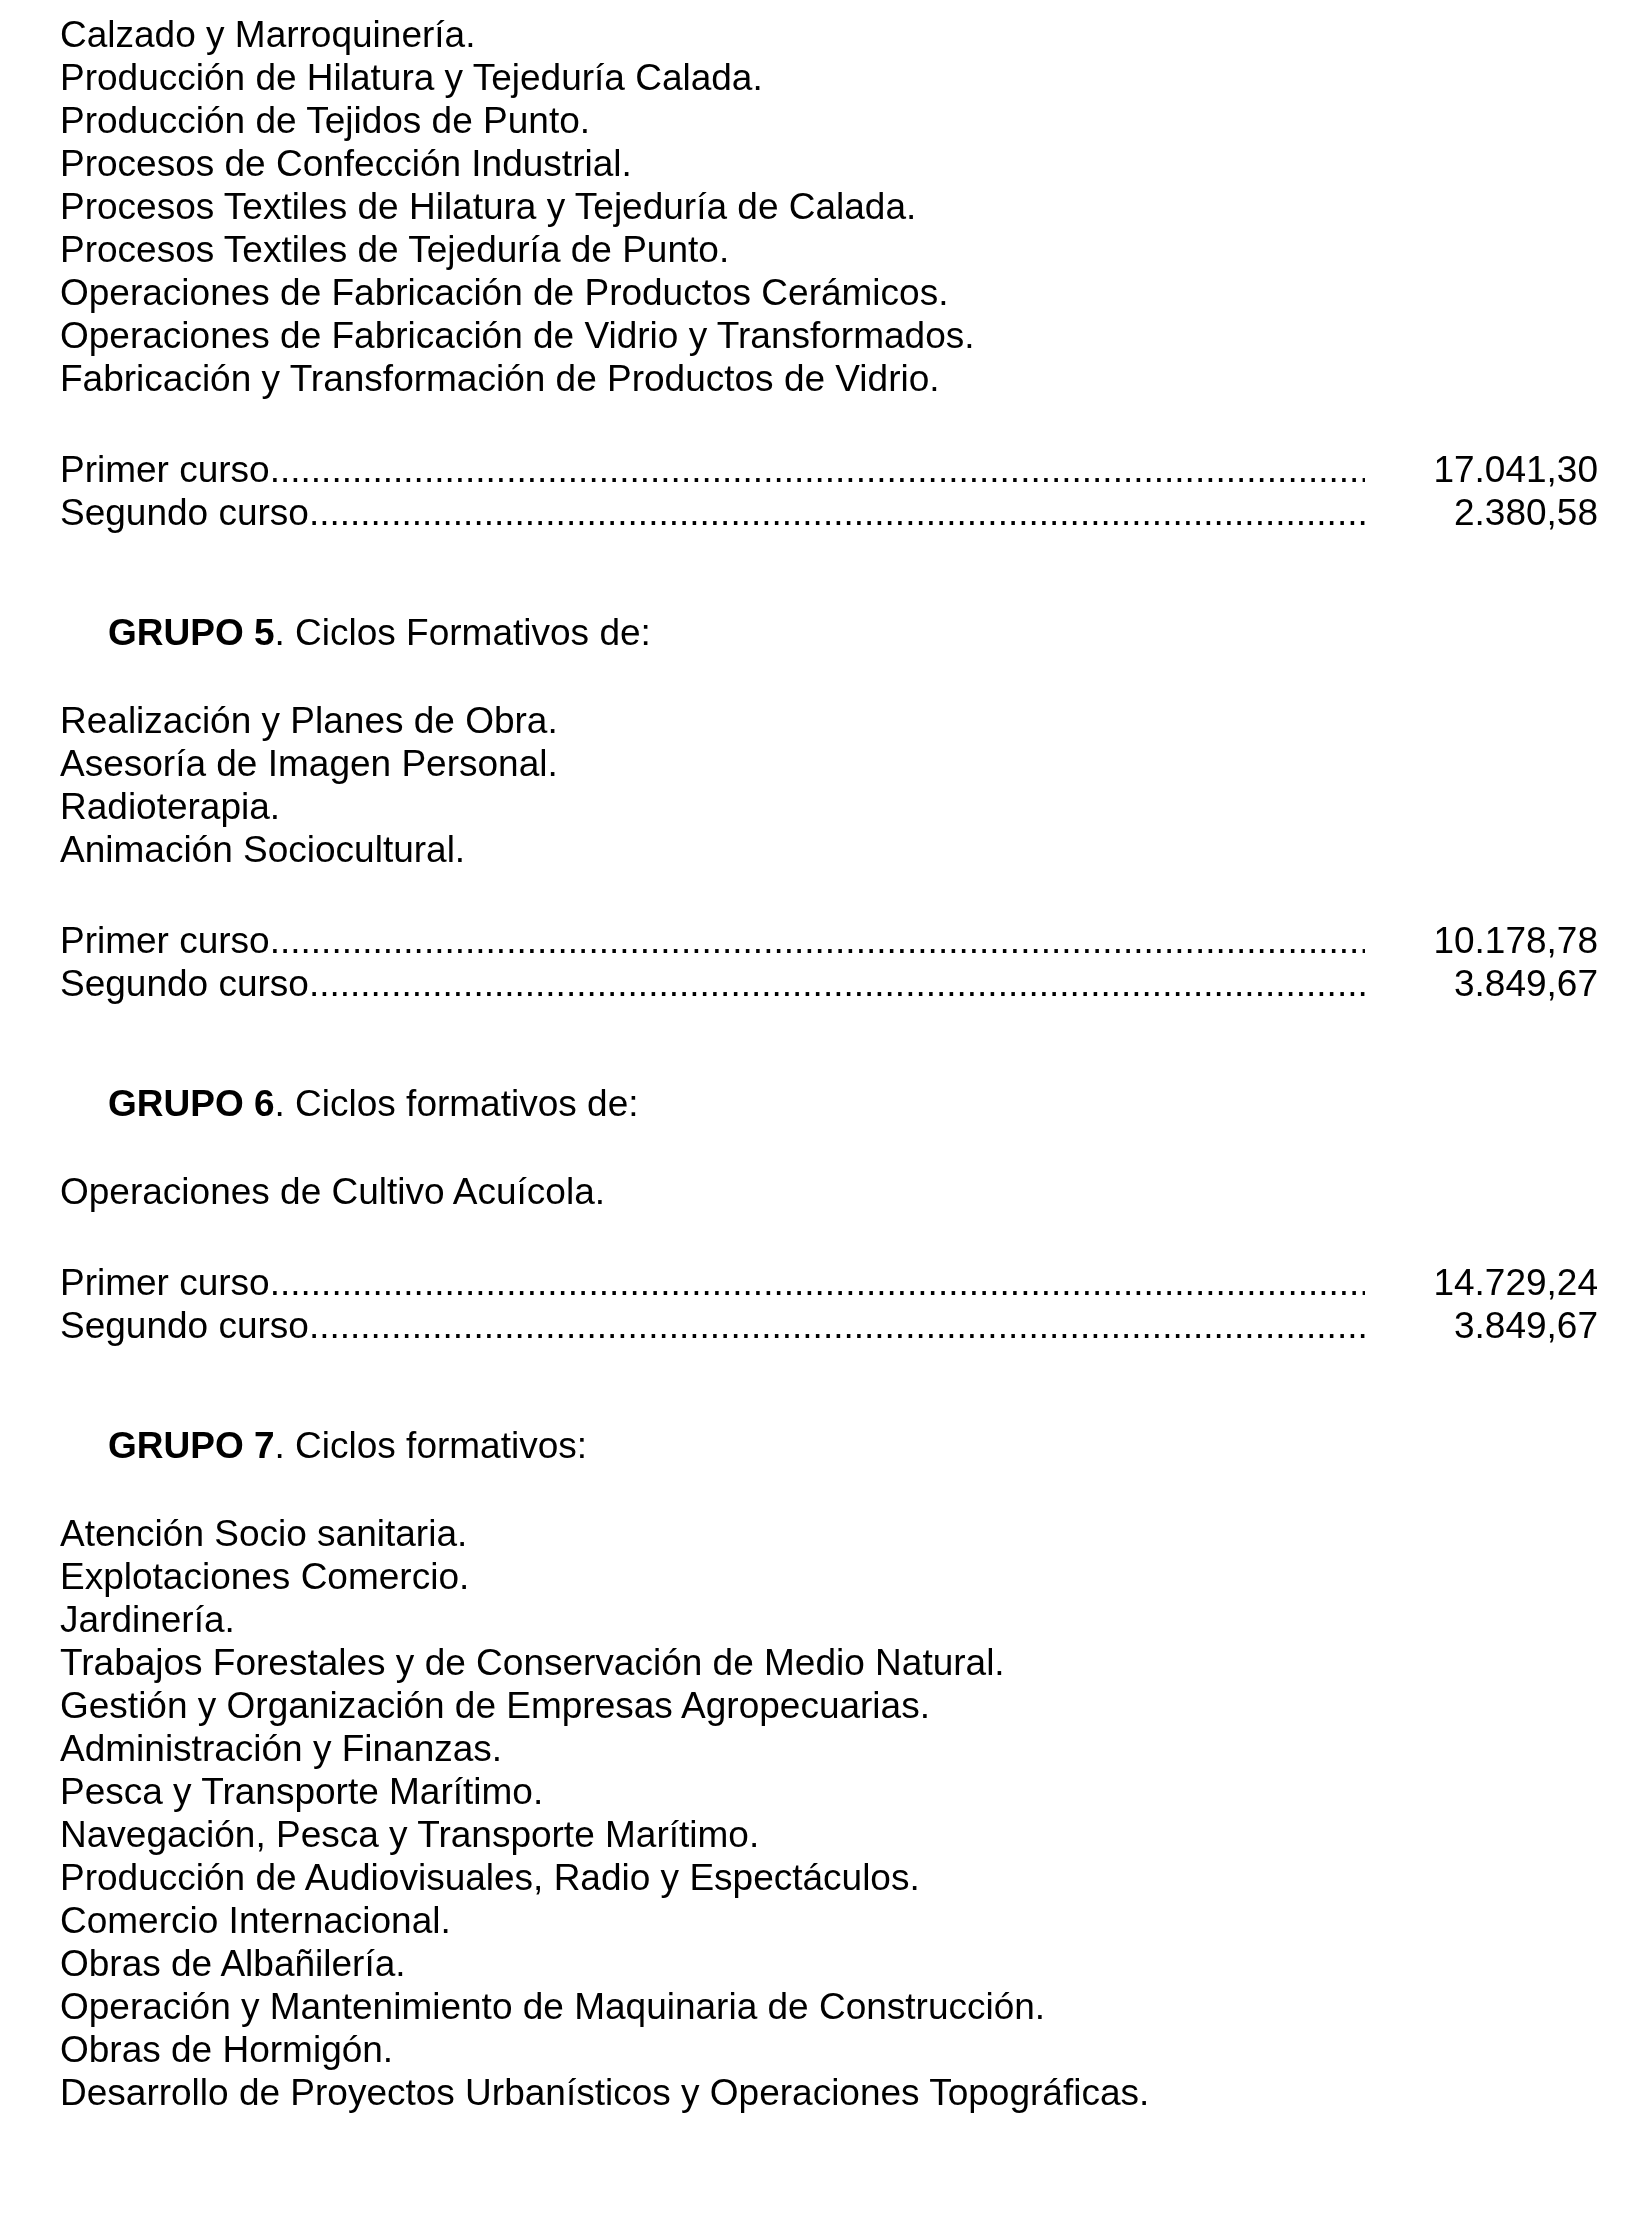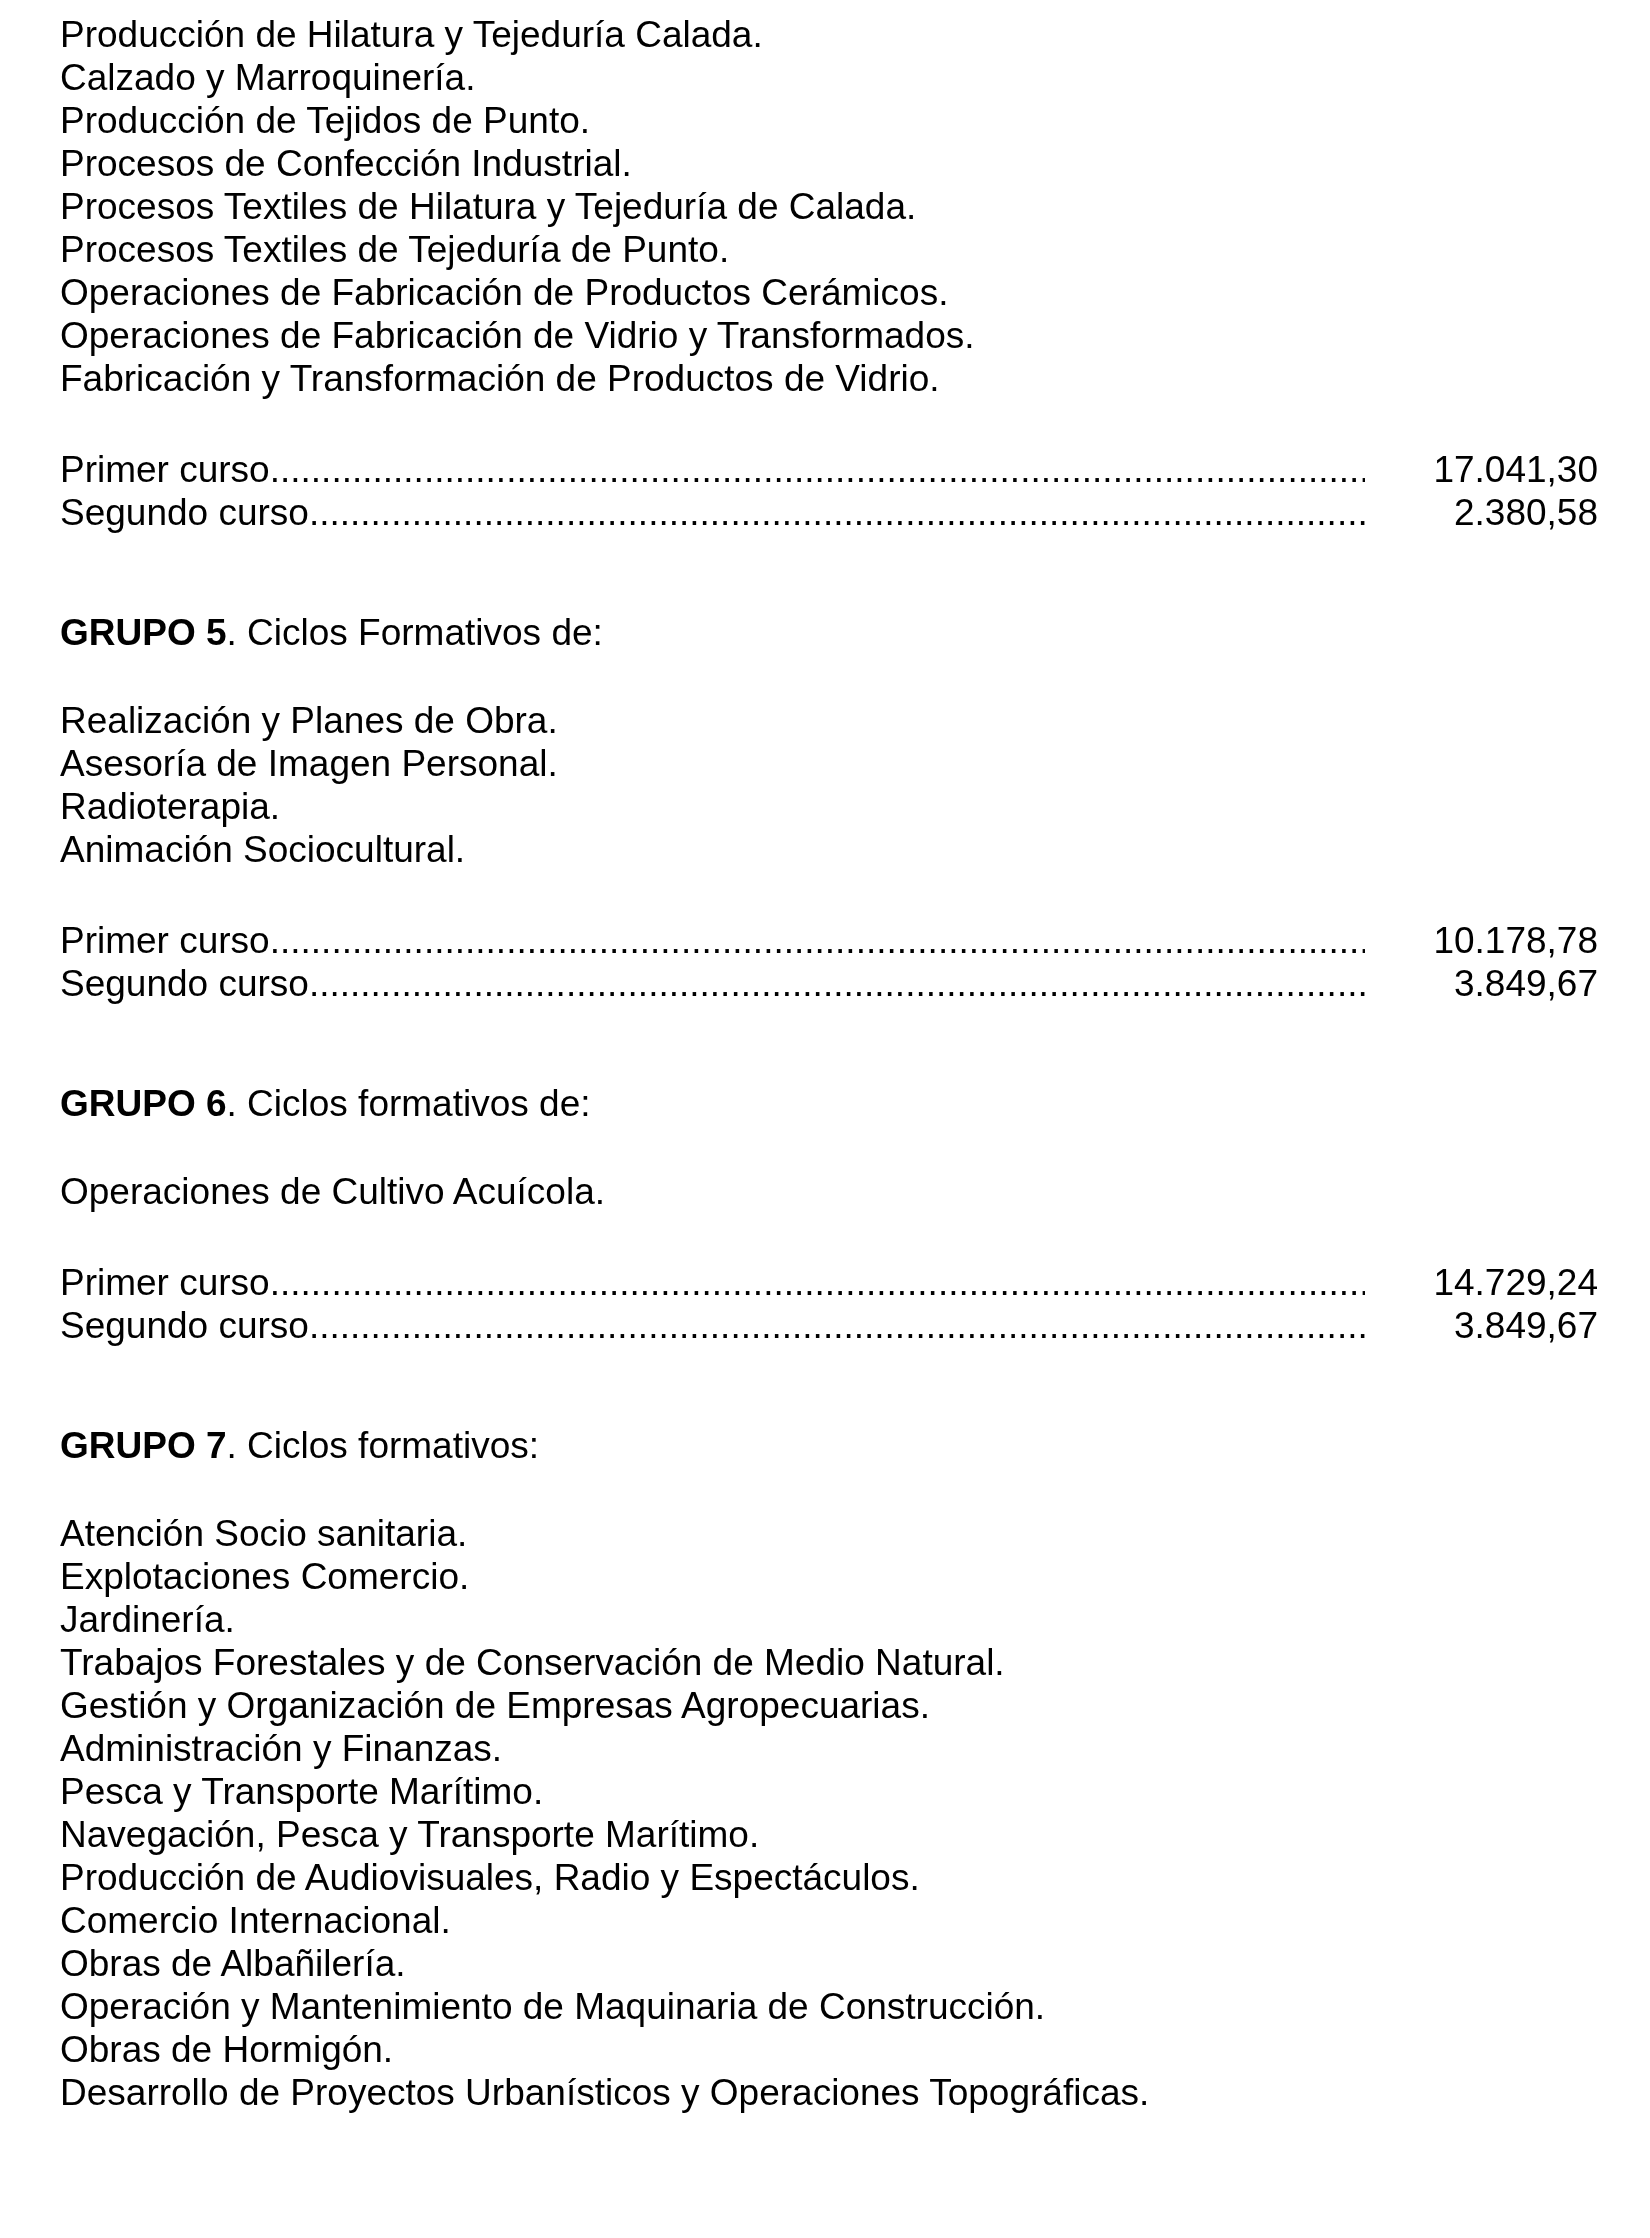--- a/index.html
+++ b/index.html
@@ -21,20 +21,21 @@
     padding: 13.2px 52px 0 60px;
     overflow: hidden;
   }
   .text-line {
     white-space: nowrap;
   }
   .heading-line {
     margin-top: 77px;
     margin-bottom: 45px;
     white-space: nowrap;
+    margin-left: 48px;
   }
   .group-label {
     font-weight: bold;
   }
   .prices-block {
     margin-top: 48px;
   }
   .price-row {
     display: flex;
     align-items: baseline;
@@ -65,22 +66,22 @@
     flex: 1 1 auto;
     text-align: right;
     white-space: nowrap;
   }
 </style>
 </head>
 <body>
 
 <div class="page">
     <div class="list-block">
+      <div class="text-line">Calzado y Marroquinería.</div>
       <div class="text-line">Producción de Hilatura y Tejeduría Calada.</div>
-      <div class="text-line">Calzado y Marroquinería.</div>
       <div class="text-line">Producción de Tejidos de Punto.</div>
       <div class="text-line">Procesos de Confección Industrial.</div>
       <div class="text-line">Procesos Textiles de Hilatura y Tejeduría de Calada.</div>
       <div class="text-line">Procesos Textiles de Tejeduría de Punto.</div>
       <div class="text-line">Operaciones de Fabricación de Productos Cerámicos.</div>
       <div class="text-line">Operaciones de Fabricación de Vidrio y Transformados.</div>
       <div class="text-line">Fabricación y Transformación de Productos de Vidrio.</div>
     </div>
     <div class="prices-block">
       <div class="price-row">

